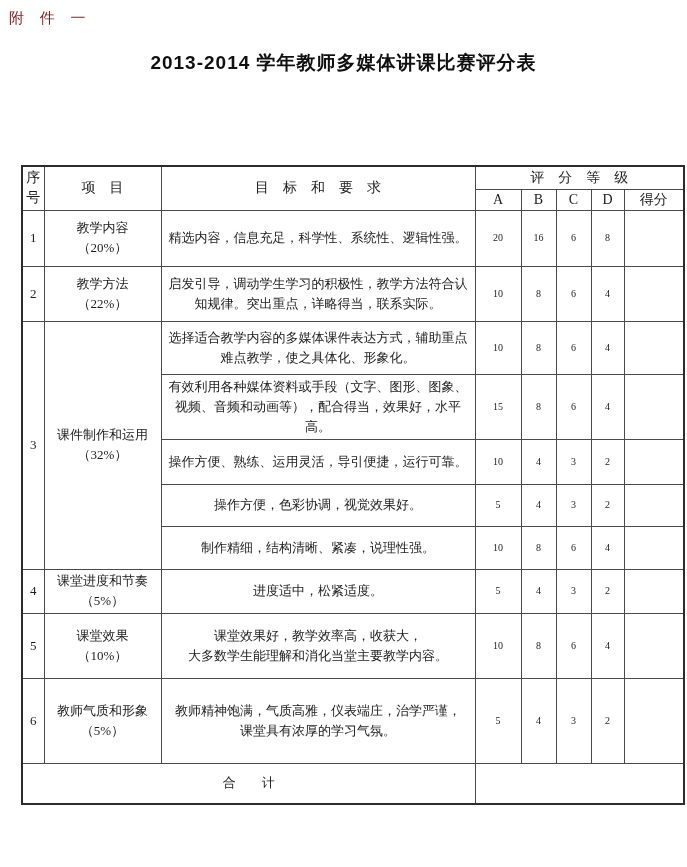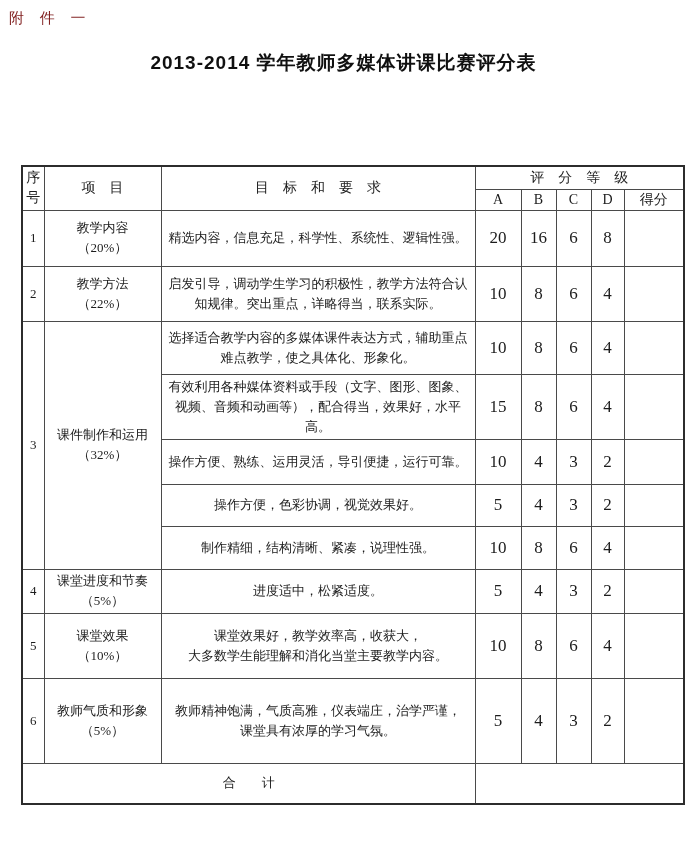--- a/index.html
+++ b/index.html
@@ -45,21 +45,21 @@
   }
   .score-table td{
     border:1px solid #4a4a4a;
     text-align:center;vertical-align:middle;
     padding:0 3px;line-height:20px;
     overflow:hidden;
   }
   .hdr{font-size:14px;}
   .target-cell{padding:0 7px;line-height:21px;margin-left:24px;}
   .pre{white-space:pre-line;}
-  .num{font-size:17px;}
+  .num{font-size:10px;}
 </style>
 </head>
 <body>
 
 <div class="page">
 
   <div class="attachment">附 件 一</div>
 
   <div class="title">2013-2014 学年教师多媒体讲课比赛评分表</div>
 

